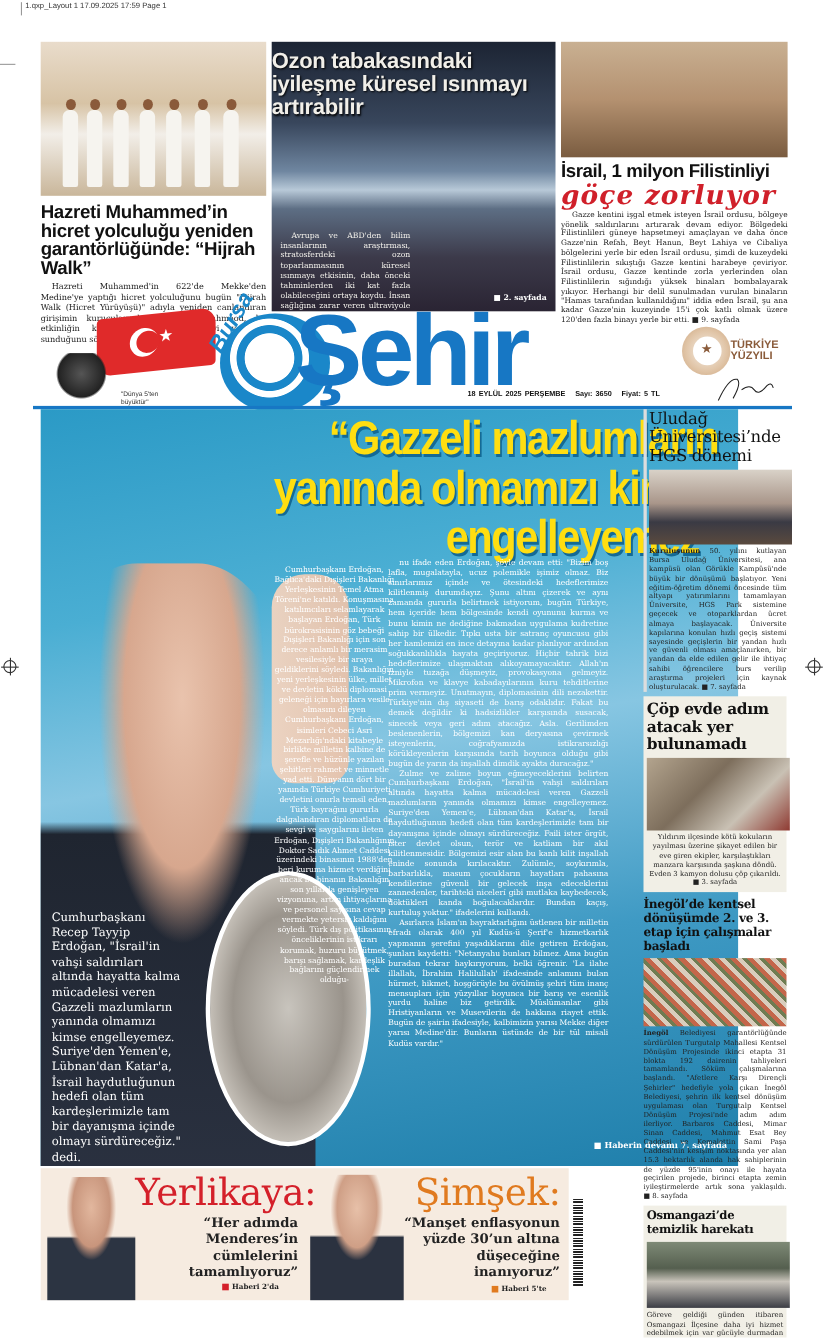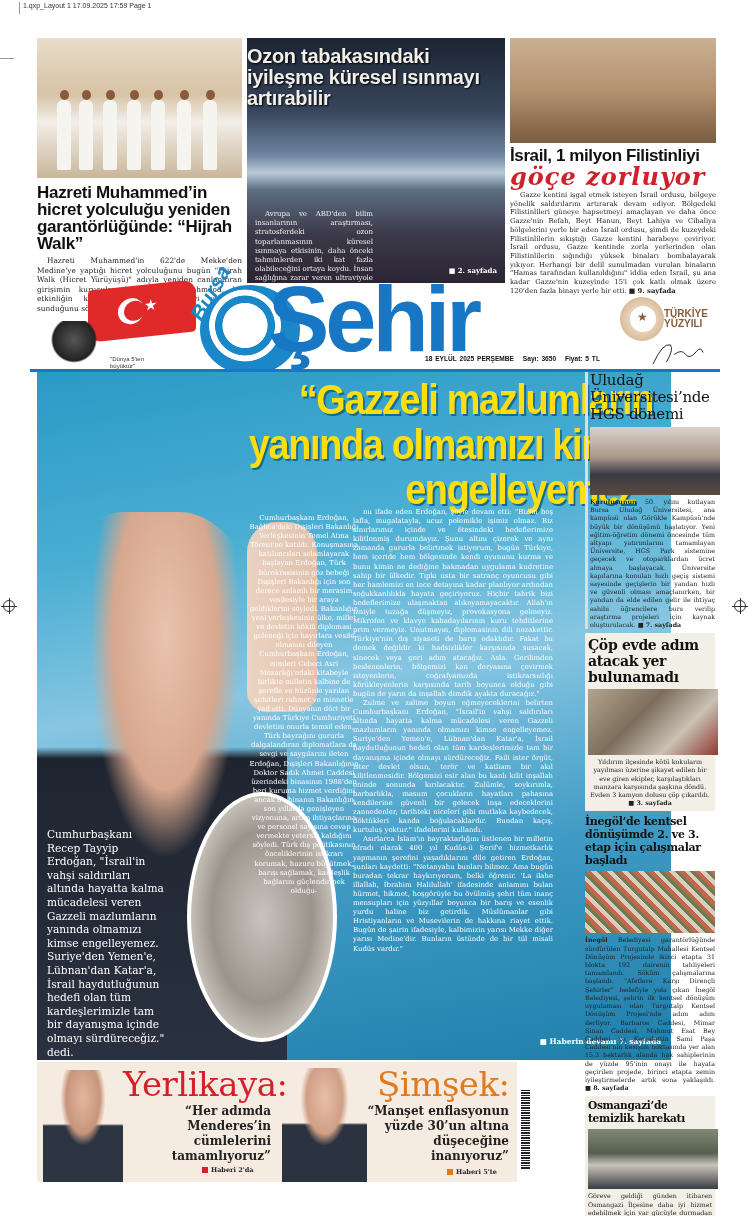--- a/index.html
+++ b/index.html
@@ -10,21 +10,21 @@
   .reg::before { content: ""; position: absolute; left: 5px; top: -3px; width: 1px; height: 16px; background: #333; }
   .reg::after { content: ""; position: absolute; top: 5px; left: -3px; height: 1px; width: 16px; background: #333; }
 
   
   .top1 { position: absolute; left: 37px; top: 38px; width: 205px; height: 245px; }
   .top1 .photo { width: 205px; height: 140px; background: linear-gradient(180deg, #e9dccb 0%, #d7c3a5 40%, #f2eee8 60%, #c9b69a 100%); position: relative; overflow: hidden; }
   .fig { position: absolute; bottom: 8px; width: 14px; height: 70px; background: #f6f4ef; border-radius: 6px 6px 2px 2px; }
   .fig::before { content: ""; position: absolute; top: -10px; left: 3px; width: 9px; height: 10px; border-radius: 50%; background: #8a5a3a; }
   .top1 h2 { font: bold 17px/17px "Liberation Sans", sans-serif; color: #111; margin-top: 6px; letter-spacing: -0.3px; }
   .body-txt { font: 7.4px/9.6px "DejaVu Serif", serif; text-align: justify; color: #222; margin-top: 4px; text-indent: 10px; }
-  .ref { font-weight: bold; white-space: nowrap; }
+  .ref { font-weight: normal; white-space: nowrap; }
   .ref::before { content: "■ "; }
 
   .top2 { position: absolute; left: 247px; top: 38px; width: 258px; height: 245px; background: linear-gradient(180deg, #1c2433 0%, #38465c 30%, #6f86a0 48%, #b8c9d8 55%, #5d6e84 62%, #3c3a4a 80%, #2a2433 100%); overflow: hidden; }
   .top2 h2 { font: bold 20px/21px "Liberation Sans", sans-serif; color: #f1efe9; margin-top: 8px; text-shadow: 1px 1px 2px #000; letter-spacing: -0.3px; }
   .top2 .cols { position: absolute; left: 8px; top: 172px; width: 244px; display: flex; gap: 8px; }
   .top2 .cols .body-txt { color: #f2f0ea; width: 118px; margin: 0; font-size: 7px; line-height: 9.2px; }
   .top2 .ref2 { position: absolute; right: 8px; bottom: 8px; font: bold 7px "DejaVu Serif", serif; color: #fff; margin-top: 16px; }
 
   .top3 { position: absolute; left: 510px; top: 38px; width: 206px; height: 245px; }
   .top3 .photo { width: 206px; height: 105px; background: linear-gradient(180deg, #c9b092 0%, #b49170 50%, #7a5c40 100%); position: relative; }

